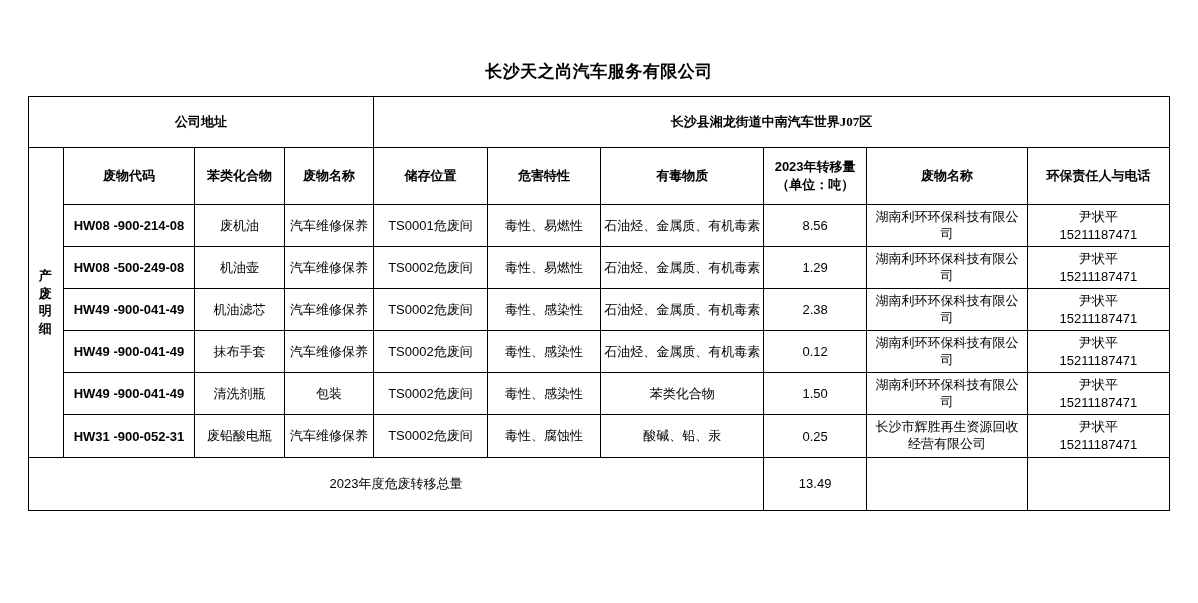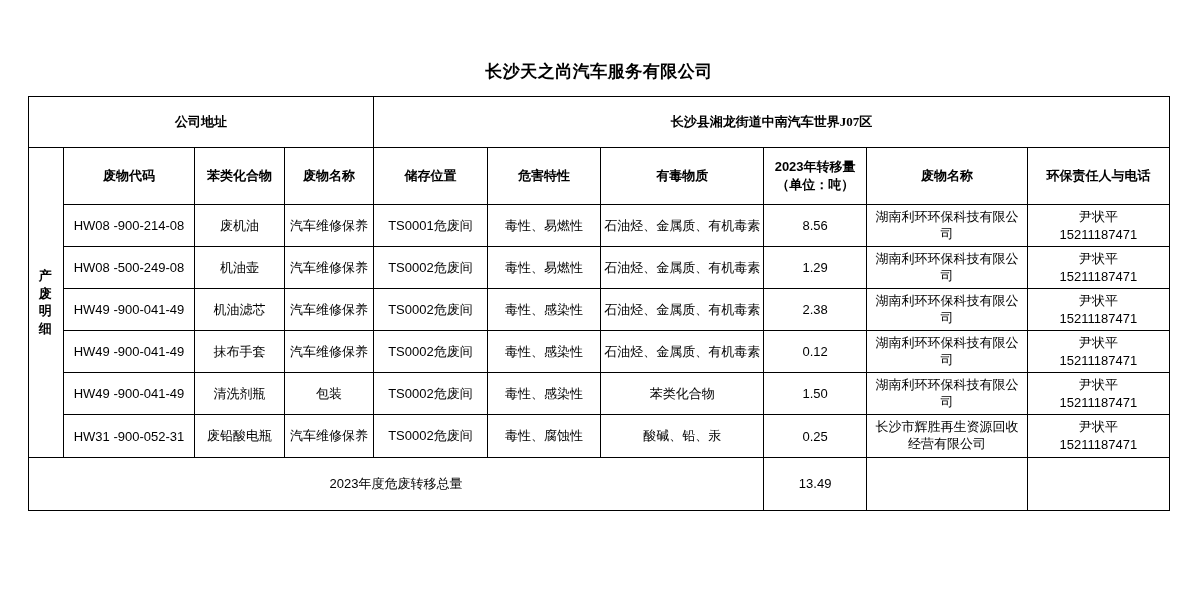--- a/index.html
+++ b/index.html
@@ -84,21 +84,21 @@
   td.cell-dest { font-size: 12.5px; line-height: 1.3; }
   td.cell-person { font-size: 12.5px; line-height: 1.35; }
   td.cell-person span { display: block; }
   td.total-label {
     font-size: 15px;
     height: 46px;
   }
   td.total-value {
     font-size: 14px;
   }
-  .nowrap { white-space: nowrap; }
+  .nowrap { white-space: nowrap; font-weight: bold; }
 </style>
 </head>
 <body>
 
 <div class="page">
 
   <div class="doc-title">长沙天之尚汽车服务有限公司</div>
 
   <div class="table-wrap">
     <table class="main">

